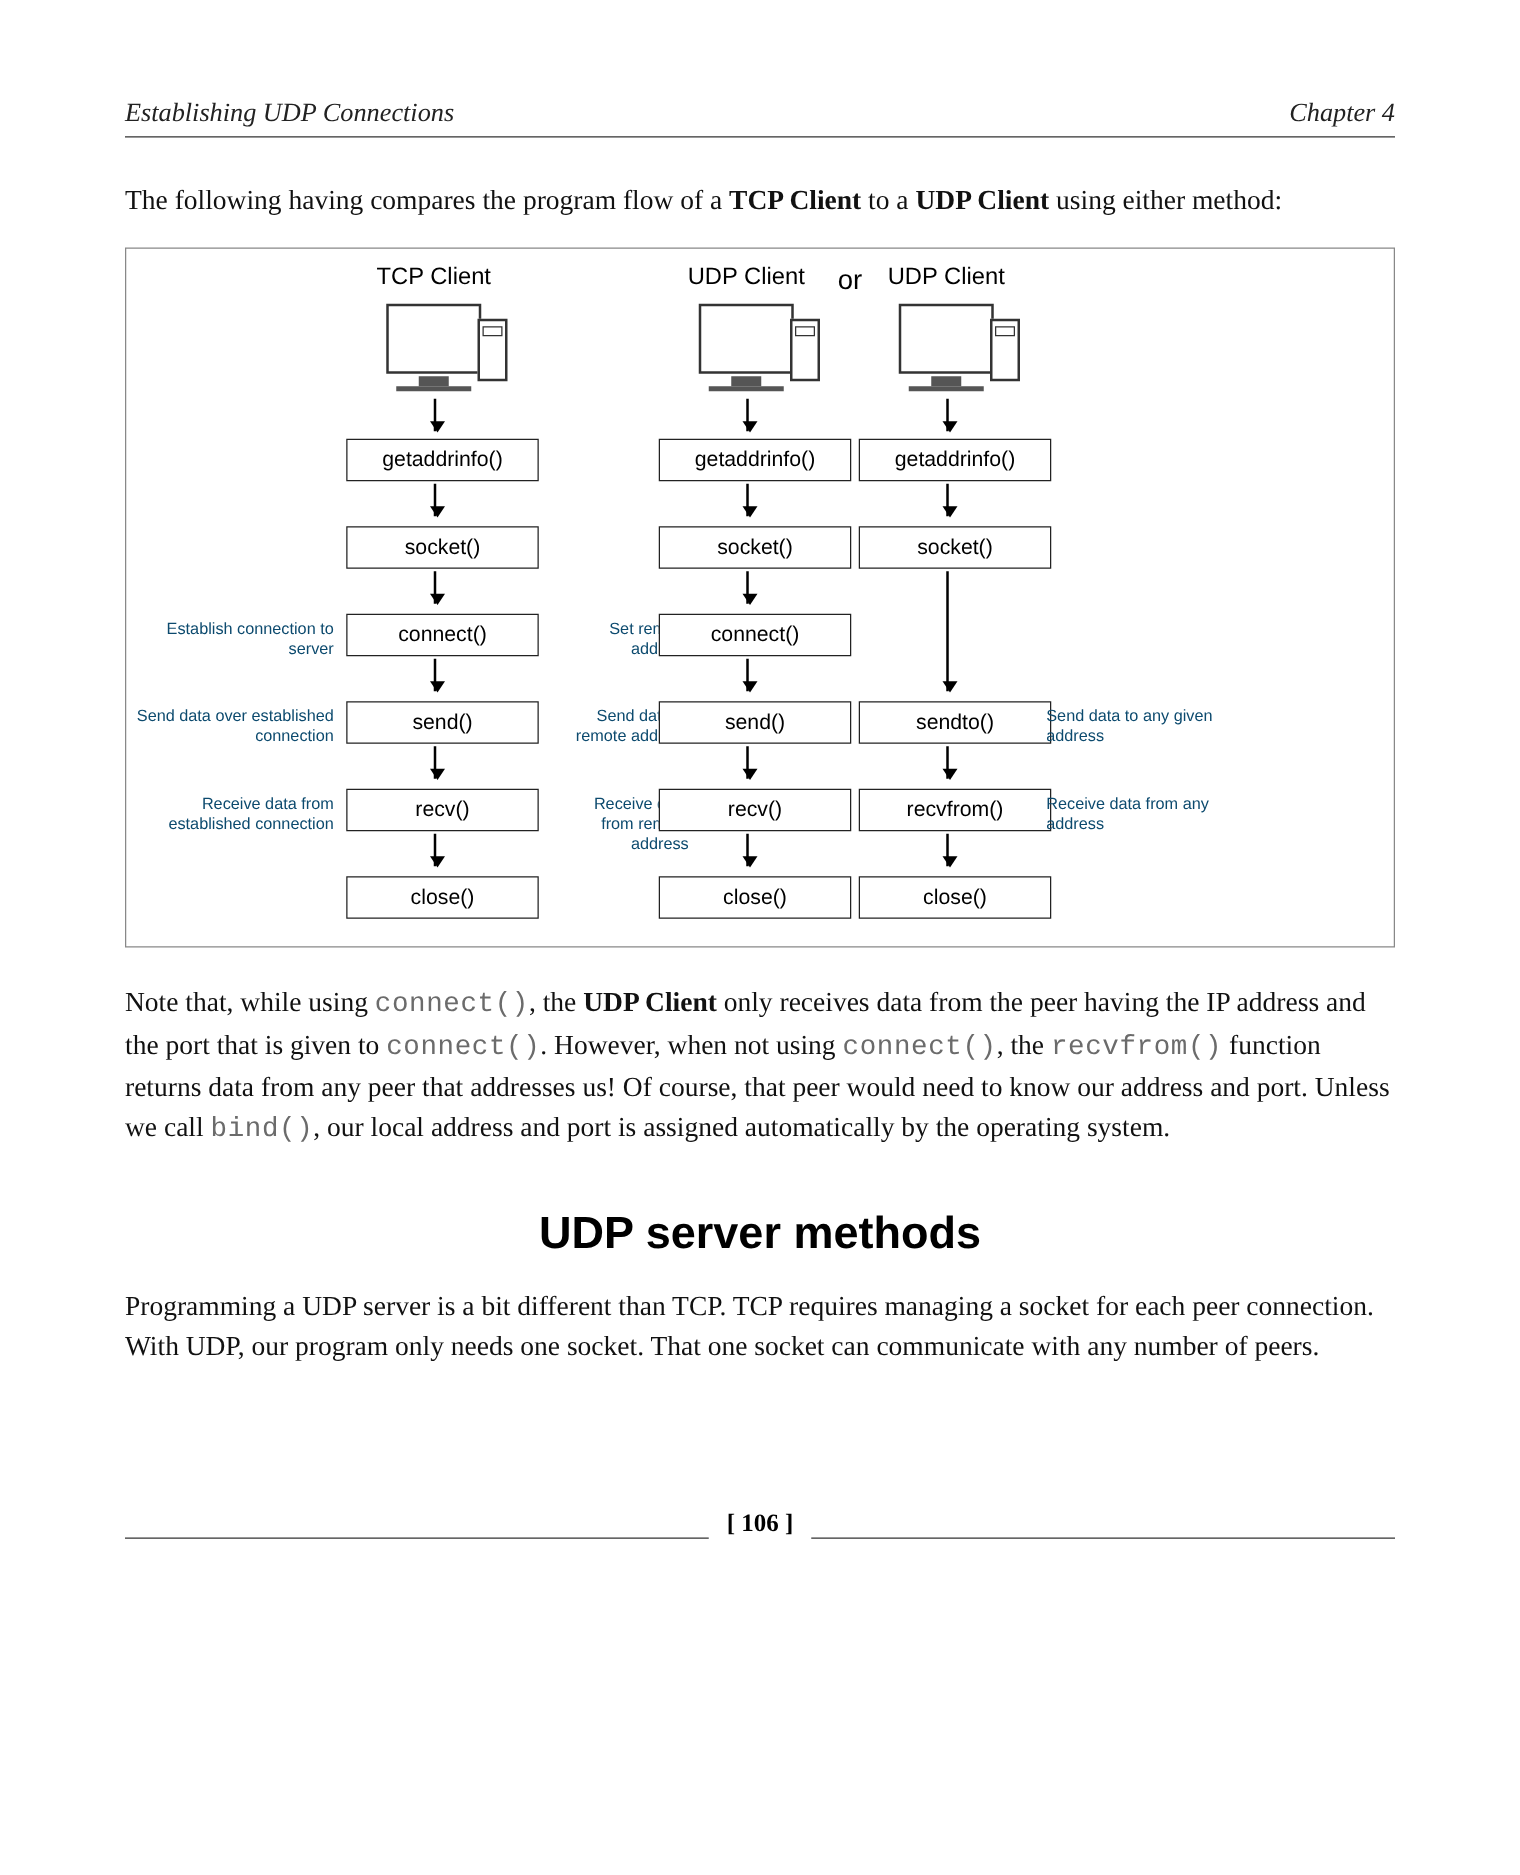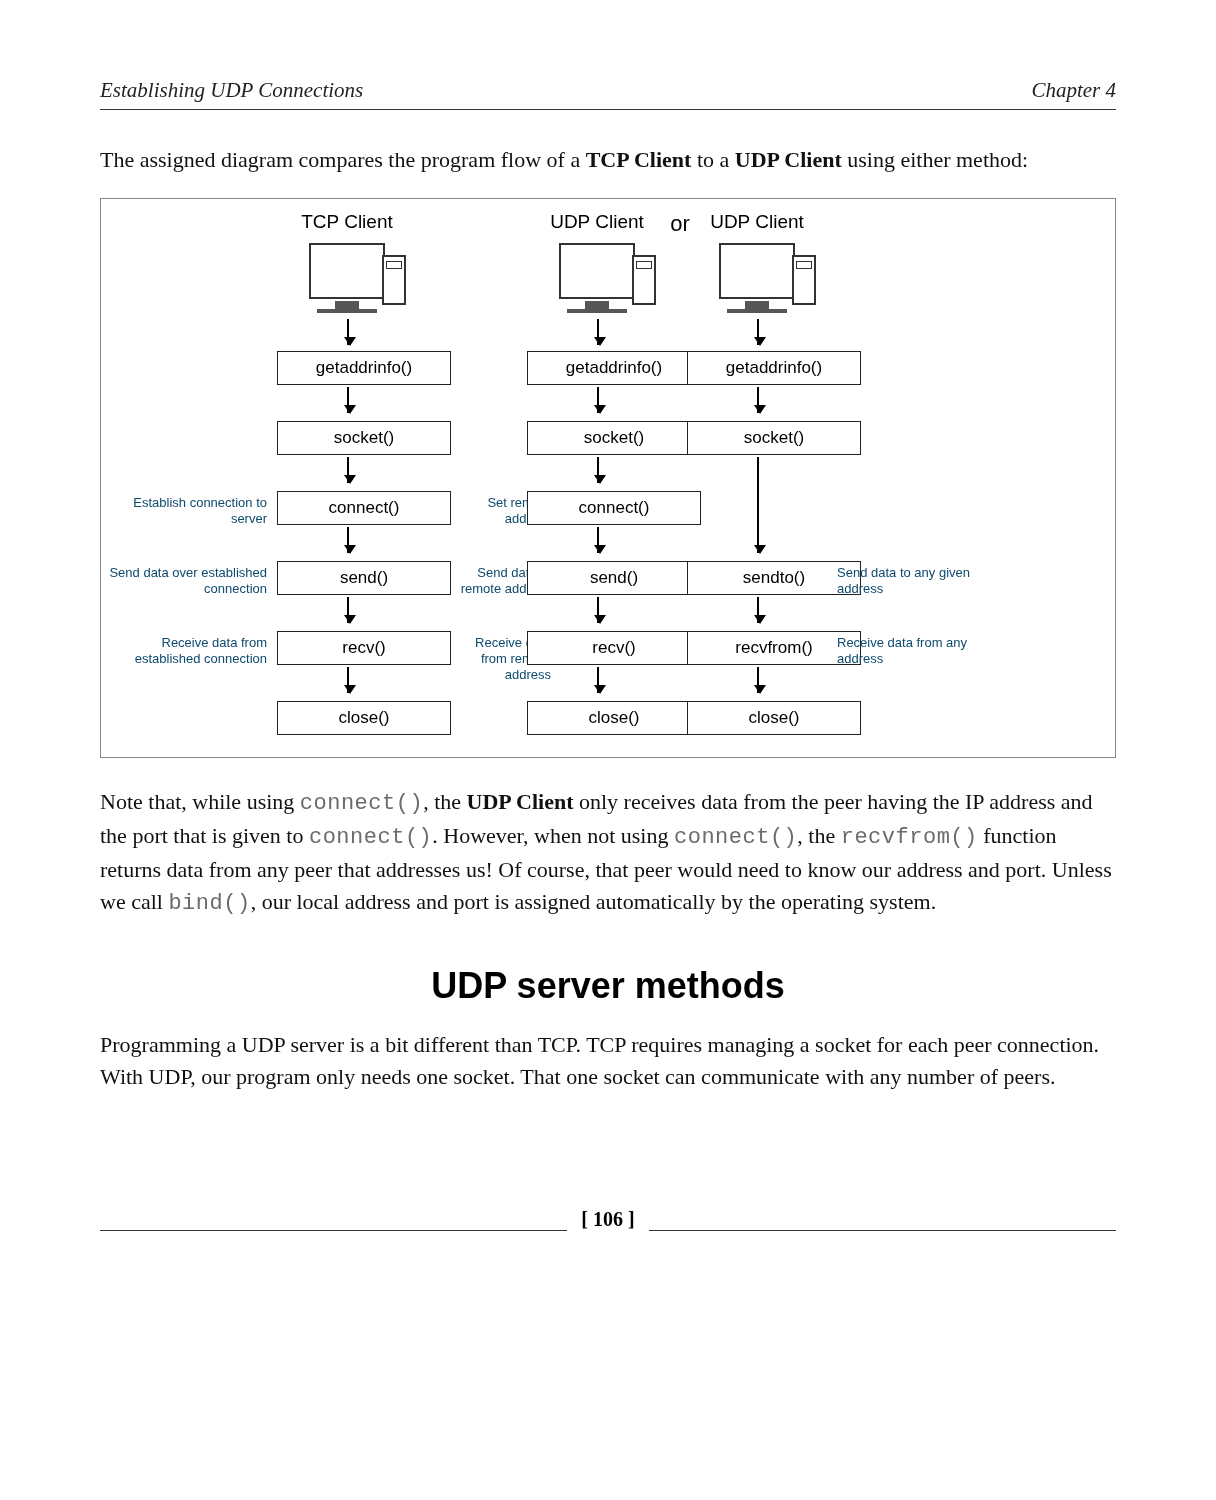--- a/index.html
+++ b/index.html
@@ -69,21 +69,21 @@
   .colL { left: 170px; width: 140px; }
   .colC { left: 420px; width: 140px; }
   .colR { left: 580px; width: 140px; }
 
   .noteLL { left: 0; width: 160px; text-align: right; }
   .noteLC { left: 320px; width: 100px; text-align: right; margin-left: 24px; }
   .noteRR { left: 730px; width: 160px; text-align: left; }
 
   .fnbox {
     border: 1px solid #222;
-    padding: 6px 16px;
+    padding: 6px 6px;
     text-align: center;
     font-family: Arial, Helvetica, sans-serif;
     font-size: 17px;
     background: #fff;
   }
   .note {
     font-family: Arial, Helvetica, sans-serif;
     font-size: 13px;
     color: #0c4a6e;
     line-height: 1.25;
@@ -156,21 +156,21 @@
 
 <div class="page">
 
   <div class="running-head">
     <span>Establishing UDP Connections</span>
     <span>Chapter 4</span>
   </div>
   <div class="rule"></div>
 
   <p class="para">
-    <span>The assigned diagram compares the program flow of a </span><span class="bold">TCP Client</span><span> to a </span><span class="bold">UDP Client</span><span> using either method:</span>
+    <span>The following having compares the program flow of a </span><span class="bold">TCP Client</span><span> to a </span><span class="bold">UDP Client</span><span> using either method:</span>
   </p>
 
   <div class="figure">
 
     <div class="fig-row" style="height:30px">
       <div class="colL" style="text-align:center;font-family:Arial;font-size:19px">TCP Client</div>
       <div class="colC" style="text-align:center;font-family:Arial;font-size:19px">UDP Client</div>
       <div style="position:absolute;left:558px;top:0;width:30px;text-align:center;font-family:Arial;font-size:22px">or</div>
       <div class="colR" style="text-align:center;font-family:Arial;font-size:19px">UDP Client</div>
     </div>

